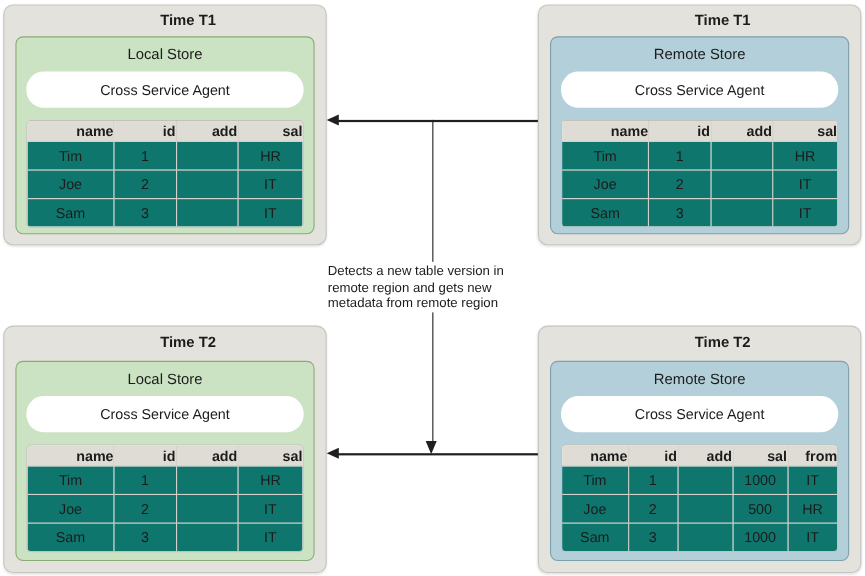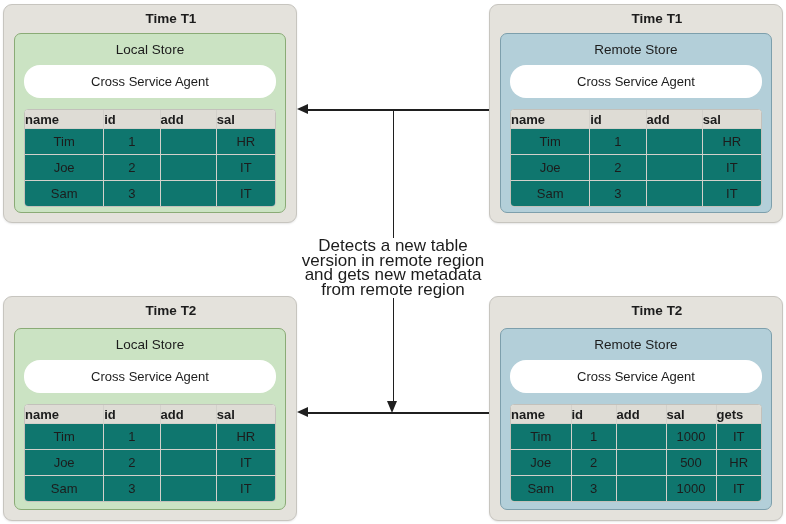--- a/index.html
+++ b/index.html
@@ -88,21 +88,21 @@
     width: 100%;
     border-collapse: collapse;
     font-size: 13px;
     table-layout: fixed;
   }
   table.data-table th {
     background: var(--table-header-bg, #dedcd5);
     font-weight: bold;
     height: 18px;
     border: 1px solid var(--grid-line, #d3d1cb);
-    text-align: left;
+    text-align: right;
     padding: 0;
   }
   table.data-table td {
     background: #0f766e;
     height: 25px;
     border: 1px solid var(--grid-line, #d3d1cb);
     text-align: center;
     padding: 0;
   }
   table.data-table tr > *:first-child { border-left: none; }
@@ -139,22 +139,21 @@
   .ah-mid    { left: 387px; top: 401px; }
   .line-bot  { left: 306px; top: 412px; width: 183px; }
   .ah-bot    { left: 297px; top: 407px; }
 
   .annotation {
     position: absolute;
     left: 298px;
     top: 238px;
     width: 190px;
     background: #ffffff;
-    text-align: center;
-    font-size: 17px;
+    font-size: 12px;
     line-height: 14.6px;
     z-index: 3;
     padding: 1px 0;
   }
 </style>
 </head>
 <body>
 
 <div class="canvas">
 
@@ -317,21 +316,21 @@
               <col style="width:20%">
               <col style="width:20%">
               <col style="width:18%">
             </colgroup>
           <thead>
             <tr>
               <th>name</th>
               <th>id</th>
               <th>add</th>
               <th>sal</th>
-              <th>gets</th>
+              <th>from</th>
             </tr>
           </thead>
           <tbody>
             <tr>
               <td>Tim</td>
               <td>1</td>
               <td></td>
               <td>1000</td>
               <td>IT</td>
             </tr>

